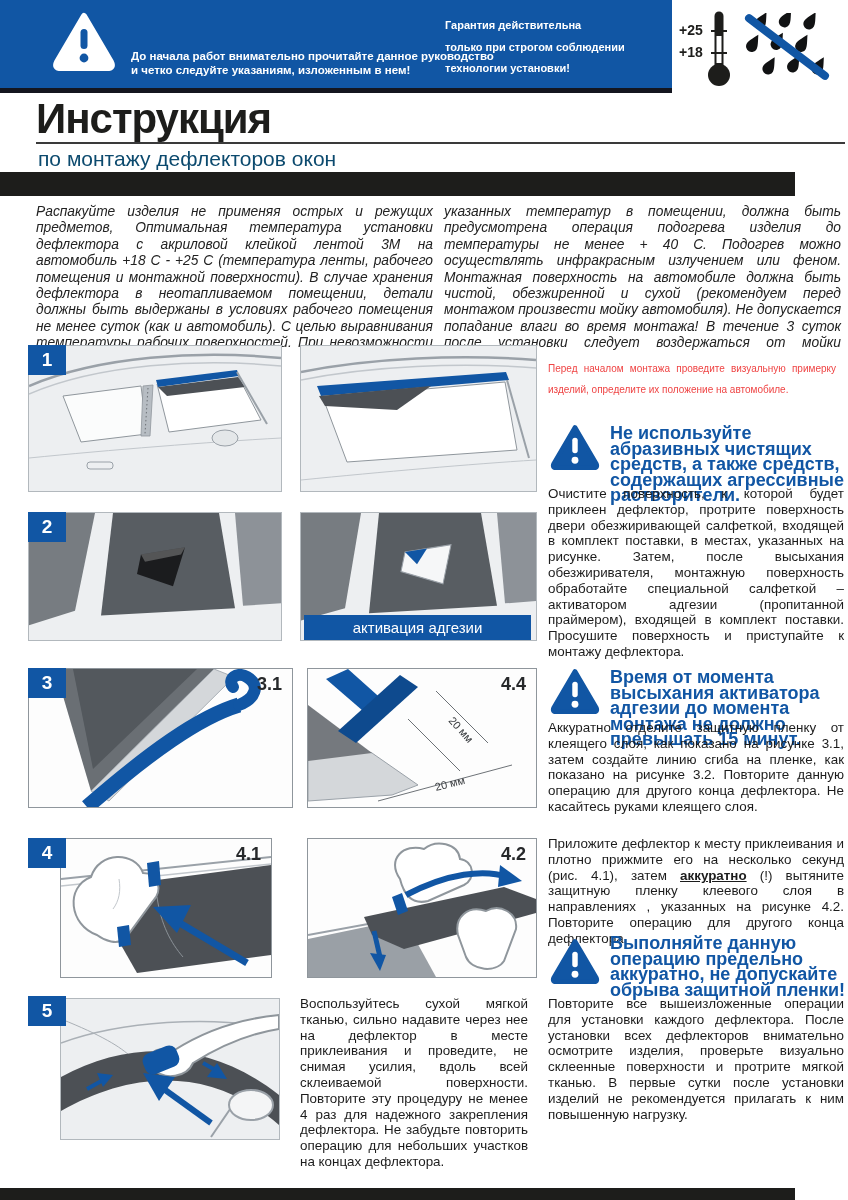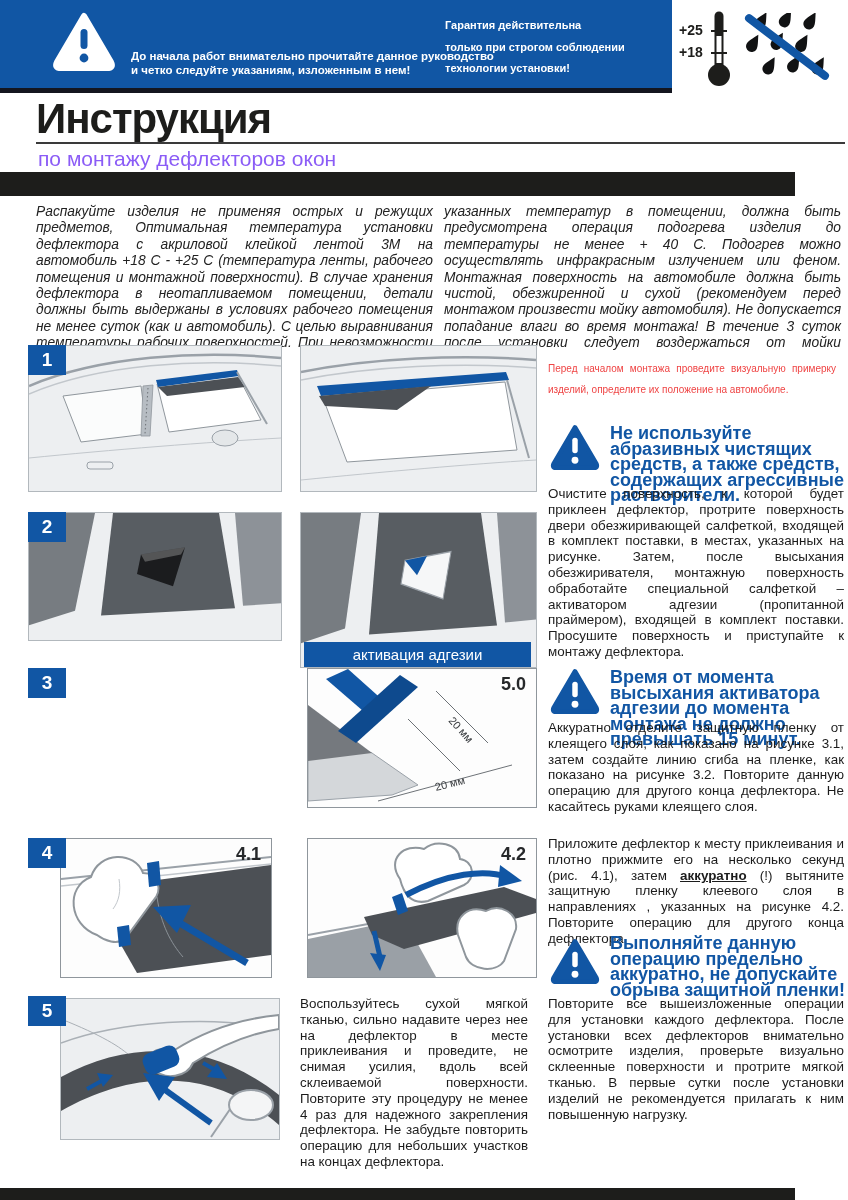--- a/index.html
+++ b/index.html
@@ -8,21 +8,21 @@
   .abs{position:absolute;}
   
   .band{position:absolute;left:0;top:0;width:672px;height:88px;background:#1156a4;}
   .band-shadow{position:absolute;left:0;top:88px;width:672px;height:5px;background:#14161f;}
   .attn-title{position:absolute;left:130px;top:8px;font-size:33px;font-weight:bold;color:#fff;letter-spacing:.5px;}
   .attn-text{position:absolute;left:131px;top:49px;font-size:11.5px;line-height:14px;color:#fff;font-weight:bold;white-space:pre-line;}
   .warranty{position:absolute;left:445px;top:15px;font-size:11px;line-height:21.5px;color:#fff;font-weight:bold;white-space:pre-line;}
   
   .title-row{position:absolute;left:36px;top:96px;width:809px;border-bottom:2px solid #3a3a3a;height:46px;}
   .title-main{font-size:42px;font-weight:bold;letter-spacing:-1px;color:#1d1d1b;line-height:46px;}
-  .title-sub{position:absolute;left:38px;top:147px;font-size:21px;color:#8b5cf6;}
+  .title-sub{position:absolute;left:38px;top:147px;font-size:21px;color:#0c4a6e;}
   .bar-top{position:absolute;left:0;top:172px;width:795px;height:24px;background:#1d1d1b;}
   .bar-bottom{position:absolute;left:0;top:1188px;width:795px;height:12px;background:#1d1d1b;}
   
   .itext{font-style:italic;font-size:13.8px;line-height:16.4px;text-align:justify;color:#222;}
   .rtext{font-size:13.4px;line-height:15.8px;text-align:justify;color:#1c1c1c;}
   .rtext-lg{font-size:10px;line-height:21px;text-align:justify;color:#ef4444;}
   .warn-text{color:#1156a4;font-size:18px;line-height:15.5px;font-weight:bold;}
   .ul{font-weight:bold;text-decoration:underline;}
   
   .tile{position:absolute;width:38px;height:30px;background:#1156a4;color:#fff;
@@ -129,55 +129,65 @@
   <div class="tile" style="left:28px;top:512px">2</div>
   <div class="panel" style="left:28px;top:512px;width:254px;height:129px">
     <svg viewBox="0 0 252 104" preserveAspectRatio="none">
       <polygon points="0,0 66,0 46,80 0,92" fill="#777c81"></polygon>
       <polygon points="84,0 190,0 206,78 72,84" fill="#585d62"></polygon>
       <polygon points="206,0 252,0 252,74 214,76" fill="#8d9298"></polygon>
       <polygon points="112,34 156,28 144,60 108,50" fill="#1b1c1e"></polygon>
       <polygon points="112,34 156,28 152,34 116,40" fill="#ffffff" opacity="0.25"></polygon>
     </svg>
   </div>
-  <div class="panel" style="left:300px;top:512px;width:237px;height:156px">
+  <div class="panel" style="left:300px;top:512px;width:237px;height:129px">
     <svg viewBox="0 0 235 104" preserveAspectRatio="none">
       <polygon points="0,0 60,0 44,78 0,88" fill="#777c81"></polygon>
       <polygon points="78,0 180,0 196,76 68,82" fill="#585d62"></polygon>
       <polygon points="196,0 235,0 235,72 204,74" fill="#8d9298"></polygon>
       <polygon points="104,32 150,26 142,58 100,48" fill="#f6f7f8" stroke="#9aa1a8"></polygon>
       <polygon points="104,32 126,29 116,42" fill="#1156a4"></polygon>
     </svg>
     <div class="label-bar blue">активация адгезии</div>
   </div>
   <div class="abs rtext" style="left:548px;top:486px;width:296px">Очистите поверхность, к которой будет приклеен дефлектор, протрите поверхность двери обезжиривающей салфеткой, входящей в комплект поставки, в местах, указанных на рисунке. Затем, после высыхания обезжиривателя, монтажную поверхность обработайте специальной салфеткой – активатором адгезии (пропитанной праймером), входящей в комплект поставки. Просушите поверхность и приступайте к монтажу дефлектора.</div>
 
   <svg class="abs" style="left:550px;top:668px" width="50" height="46" viewBox="0 0 64 58">
     <path d="M32 4 L59 50 Q62 56 55 56 L9 56 Q2 56 5 50 Z" fill="#1156a4" stroke="#1156a4" stroke-width="6" stroke-linejoin="round"></path>
     <rect x="28.5" y="17" width="7" height="20" rx="3.5" fill="#ffffff"></rect>
     <circle cx="32" cy="46" r="4.4" fill="#ffffff"></circle>
   </svg>
   <div class="abs warn-text" style="left:610px;top:670px;width:240px">Время от момента высыхания активатора адгезии до момента монтажа не должно превышать 15 минут.</div>
 
   <div class="tile" style="left:28px;top:668px">3</div>
+  <div class="panel white" style="left:28px;top:668px;width:265px;height:140px">
+    <svg viewBox="0 0 263 138">
+      <polygon points="26,0 185,0 62,122" fill="#6a6f74"></polygon>
+      <polygon points="44,0 168,0 64,100" fill="#53585d"></polygon>
+      <polygon points="62,122 185,0 205,8 80,132" fill="#d4d7da" stroke="#9aa1a8" stroke-width="0.8"></polygon>
+      <path d="M58 138 C120 84 170 48 210 36" stroke="#1156a4" stroke-width="15" fill="none"></path>
+      <path d="M210 36 c16 -6 22 -20 8 -28 c-10 -6 -20 2 -14 10" stroke="#1156a4" stroke-width="12" fill="none" stroke-linecap="round"></path>
+    </svg>
+    <span class="figlabel">3.1</span>
+  </div>
   <div class="panel white" style="left:307px;top:668px;width:230px;height:140px">
     <svg viewBox="0 0 228 138">
       <polygon points="0,58 64,84 110,116 84,126 0,132" fill="#d4d7da" stroke="#9aa1a8"></polygon>
       <polygon points="0,36 64,84 0,92" fill="#75797e"></polygon>
       <polygon points="40,0 78,34 62,48 18,10" fill="#1156a4"></polygon>
       <polygon points="92,6 30,62 48,74 110,18" fill="#0e4a8e"></polygon>
       <g stroke="#6d7277" stroke-width="1">
         <line x1="128" y1="22" x2="180" y2="74"></line>
         <line x1="100" y1="50" x2="152" y2="102"></line>
         <line x1="70" y1="132" x2="204" y2="96"></line>
       </g>
       <text x="140" y="52" font-size="11" fill="#3a3d40" transform="rotate(48 140 52)">20 мм</text>
       <text x="128" y="122" font-size="11" fill="#3a3d40" transform="rotate(-14 128 122)">20 мм</text>
     </svg>
-    <span class="figlabel">5.0</span>
+    <span class="figlabel">4.4</span>
   </div>
   <div class="abs rtext" style="left:548px;top:720px;width:296px">Аккуратно отделите защитную пленку от клеящего слоя, как показано на рисунке 3.1, затем создайте линию сгиба на пленке, как показано на рисунке 3.2. Повторите данную операцию для другого конца дефлектора. Не касайтесь руками клеящего слоя.</div>
 
   <div class="tile" style="left:28px;top:838px">4</div>
   <div class="panel white" style="left:60px;top:838px;width:212px;height:140px">
     <svg viewBox="0 0 210 138">
       <path d="M0 40 L210 18" stroke="#9aa1a8" stroke-width="2" fill="none"></path>
       <path d="M0 47 L210 25" stroke="#c2c7cc" stroke-width="1.5" fill="none"></path>
       <polygon points="58,46 210,26 210,116 76,134 52,92" fill="#4c5055"></polygon>
       <path d="M96 58 C100 86 110 104 122 118" stroke="#9aa1a8" stroke-width="1" fill="none" opacity="0.8"></path>

